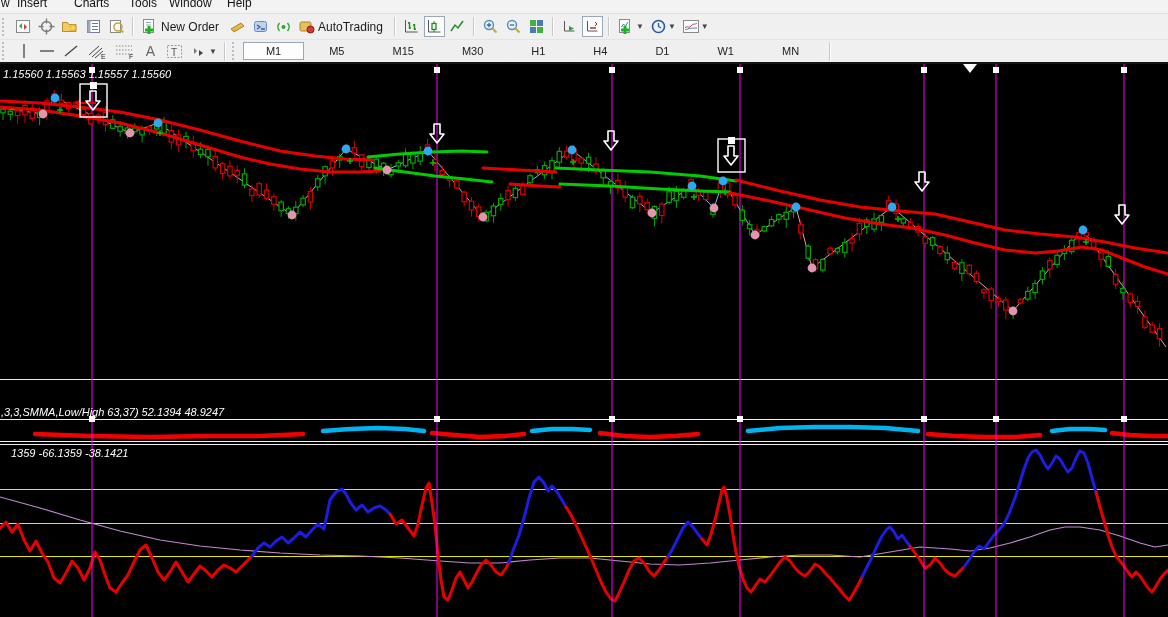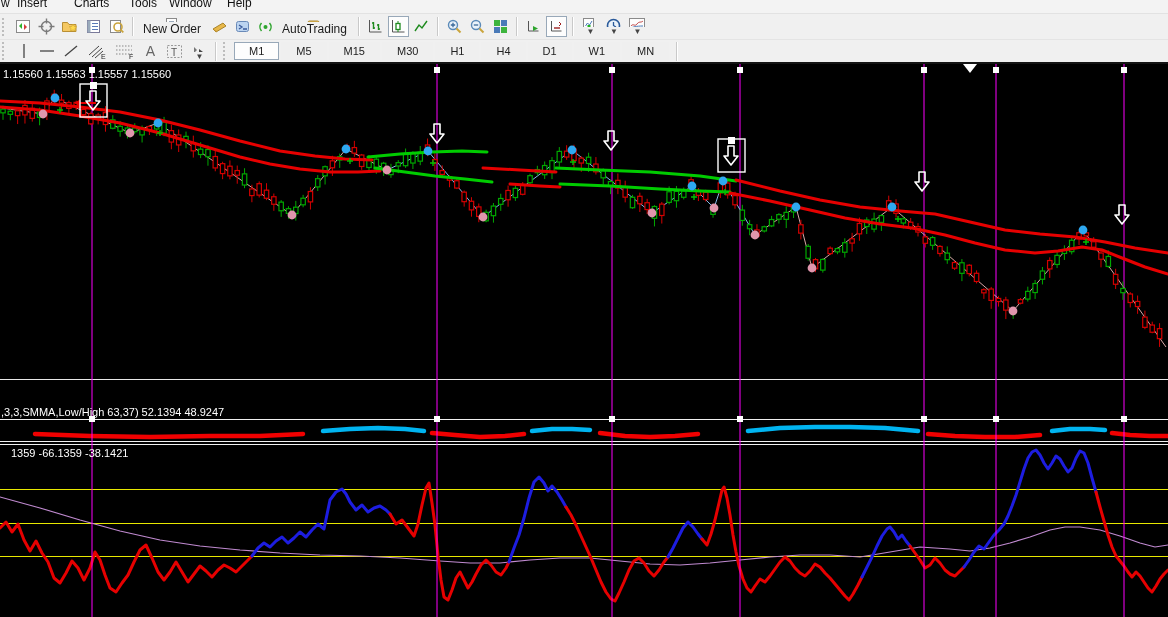--- a/index.html
+++ b/index.html
@@ -8,33 +8,33 @@
   
   .menubar{position:absolute;top:0;left:0;width:100%;height:13px;background:#f3f3f3;
            border-bottom:1px solid #e2e2e2;overflow:hidden;}
   .menuitem{position:absolute;top:-7px;font-size:12px;color:#111;line-height:20px;}
   
   .toolbar{position:absolute;left:0;width:100%;display:flex;align-items:center;background:#f0f0f0;}
   .t1{top:14px;height:25px;border-bottom:1px solid #e4e4e4;}
   .t2{top:40px;height:22px;border-bottom:1px solid #d8d8d8;}
   .tbtn{display:flex;align-items:center;justify-content:center;height:21px;min-width:21px;
         border:1px solid transparent;background:transparent;padding:0 1px;margin:0 1px;
-        font-family:"Liberation Sans",sans-serif;flex-direction:column;}
+        font-family:"Liberation Sans",sans-serif;}
   .tbtn.active{background:#fdfdfd;border:1px solid #98a8b8;}
   .tbtn .txt{font-size:12px;color:#1a1a1a;margin:0 4px 0 2px;white-space:nowrap;}
   .sep{width:1px;height:19px;background:#c9c9c9;border-right:1px solid #fff;margin:0 4px;}
   .grip{width:5px;height:18px;margin:0 3px 0 2px;border-left:2px dotted #bdbdbd;}
   .caret{font-size:8px;color:#444;margin-left:1px;}
   .tfbar{display:flex;align-items:center;}
-  .tfbtn{font-size:11px;color:#222;padding:2px 14px;margin:0 1px;border:1px solid transparent;}
+  .tfbtn{font-size:11px;color:#222;padding:2px 22px;margin:0 1px;border:1px solid transparent;}
   .tfbtn.active{background:#fdfdfd;border:1px solid #98a8b8;}
   .glyph{font-size:13px;color:#555;line-height:1;}
   
   .chart-wrap{position:absolute;top:62px;left:0;width:1168px;height:555px;background:#4d7c0f;
-              border-top:2px solid #141414;box-sizing:border-box;}
+              border-top:2px solid #141414;box-sizing:border-box;font-style:italic;}
   .chart-wrap svg{position:absolute;top:0;left:0;display:block;}
   .lbl{position:absolute;color:#fff;font-size:11px;white-space:nowrap;z-index:5;}
   .ohlc{top:4px;left:3px;}
   .s1{top:342px;left:1px;}
   .s2{top:383px;left:11px;}
 </style>
 </head>
 <body>
 
 <div id="app">

